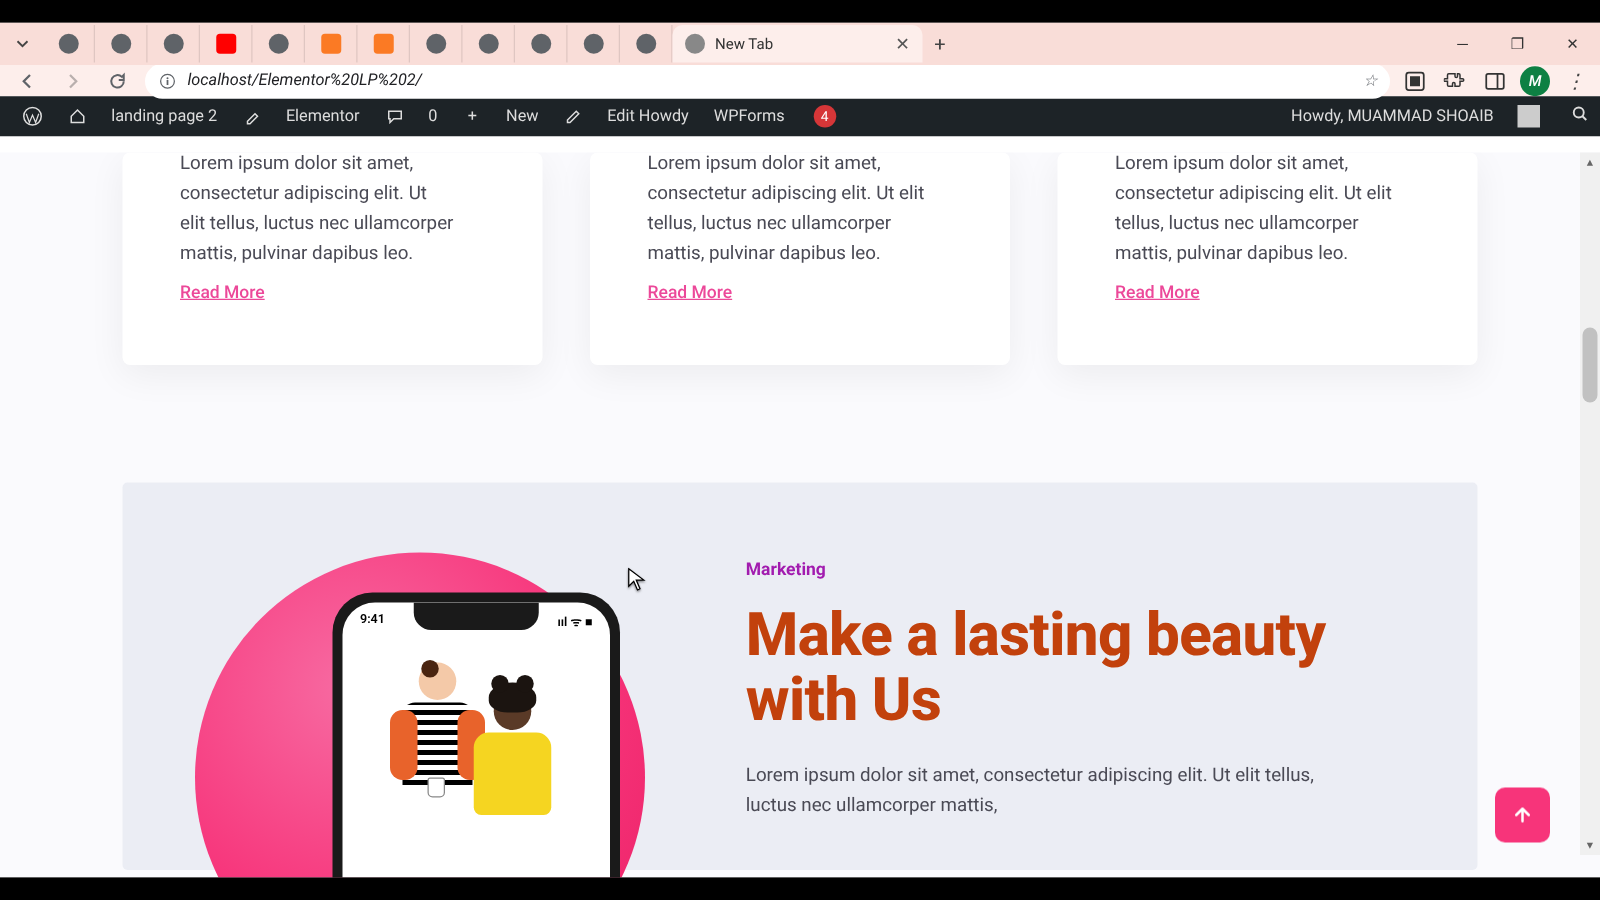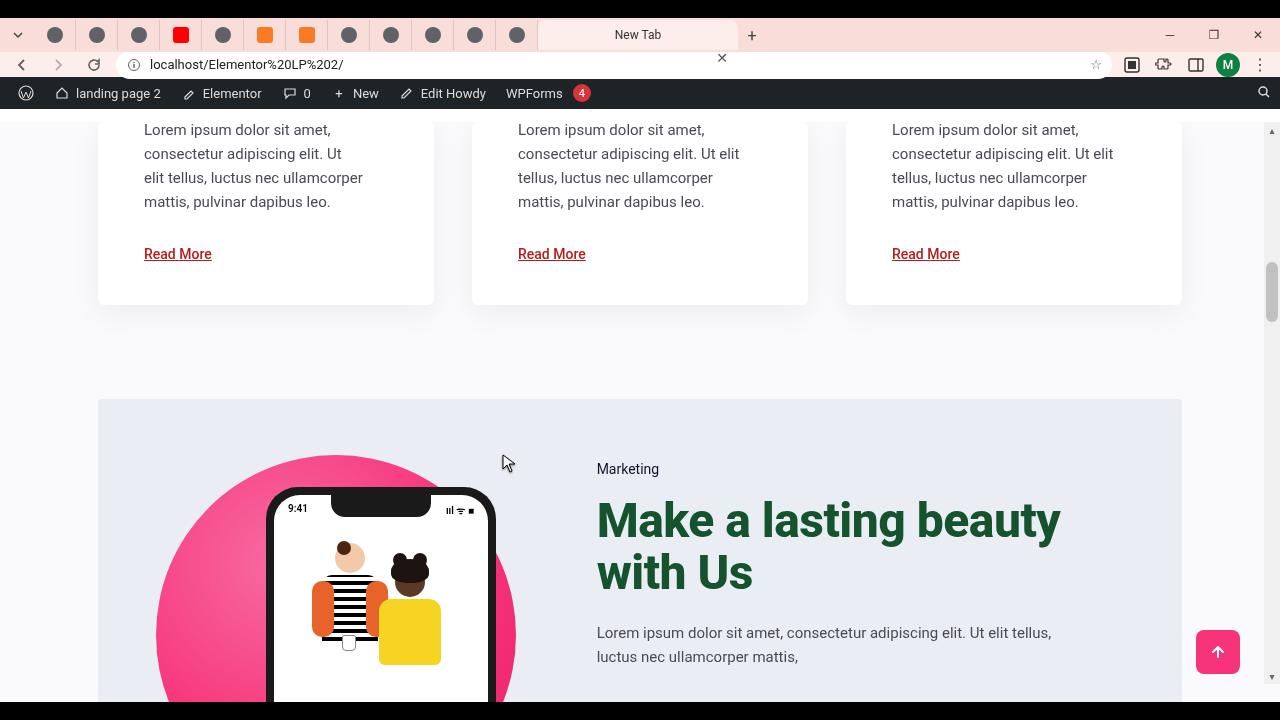--- a/index.html
+++ b/index.html
@@ -12,56 +12,56 @@
 .viewport { position: absolute; top: 18px; left: 0; right: 0; bottom: 18px; background: #fff; }
 
 
 .tab-strip { height: 34px; background: #f9ddd8; display: flex; align-items: center; padding: 0 6px; position: relative; }
 .tab-dropdown { width: 24px; height: 24px; display: flex; align-items: center; justify-content: center; color: #444; }
 .favicon-row { display: flex; align-items: center; gap: 0; margin-left: 4px; }
 .favicon-slot { width: 42px; height: 30px; display: flex; align-items: center; justify-content: center; border-right: 1px solid rgba(0,0,0,0.1); }
 .favicon { width: 16px; height: 16px; border-radius: 50%; background: #5f6368; display: inline-block; }
 .favicon.yt { background: #ff0000; border-radius: 3px; }
 .favicon.xampp { background: #fb7a24; border-radius: 3px; }
-.active-tab { height: 30px; background: #fdeeeb; border-radius: 8px 8px 0 0; display: flex; align-items: center; padding: 0 10px; gap: 8px; min-width: 200px; color: #333; font-size: 12px; flex-direction: column; }
+.active-tab { height: 30px; background: #fdeeeb; border-radius: 8px 8px 0 0; display: flex; align-items: center; padding: 0 10px; gap: 8px; min-width: 200px; color: #333; font-size: 12px; }
 .tab-close { color: #555; font-size: 14px; margin-left: auto; }
 .new-tab-btn { width: 28px; height: 28px; display: flex; align-items: center; justify-content: center; color: #444; font-size: 16px; }
 .window-controls { position: absolute; right: 0; top: 0; height: 34px; display: flex; }
 .win-btn { width: 44px; height: 34px; display: flex; align-items: center; justify-content: center; color: #333; font-size: 12px; }
 
-.addr-bar { height: 25px; background: #fdeeeb; display: flex; align-items: center; padding: 0 8px; gap: 8px; }
+.addr-bar { height: 25px; background: #fdeeeb; display: flex; align-items: center; padding: 0 8px; gap: 8px; font-style: italic; }
 .nav-btn { width: 28px; height: 28px; display: flex; align-items: center; justify-content: center; color: #5f6368; border-radius: 50%; }
 .nav-btn.disabled { color: #b9afad; }
 .url-field { flex: 1; height: 28px; background: #fff; border-radius: 14px; display: flex; align-items: center; padding: 0 10px; gap: 8px; font-size: 13px; color: #202124; }
 .url-field .site-icon { width: 16px; height: 16px; display: flex; align-items: center; justify-content: center; color: #5f6368; }
 .addr-right { display: flex; align-items: center; gap: 8px; }
 .ext-icon { width: 24px; height: 24px; display: flex; align-items: center; justify-content: center; color: #444; }
 .avatar { width: 24px; height: 24px; border-radius: 50%; background: #0d8043; color: #fff; display: flex; align-items: center; justify-content: center; font-size: 12px; font-weight: 500; }
 
 
 .wp-admin { height: 32px; background: #1d2327; color: #ddd; display: flex; align-items: center; font-size: 13px; padding: 0 8px; }
-.wp-item { display: flex; align-items: center; gap: 6px; padding: 0 10px; height: 32px; color: #ddd; }
+.wp-item { display: flex; align-items: center; gap: 19px; padding: 0 10px; height: 32px; color: #ddd; }
 .wp-item .ico { width: 16px; height: 16px; display: inline-flex; align-items: center; justify-content: center; }
 .wp-badge { background: #d63638; color: #fff; border-radius: 50%; width: 18px; height: 18px; display: inline-flex; align-items: center; justify-content: center; font-size: 11px; margin-left: 4px; }
 .wp-right { margin-left: auto; display: flex; align-items: center; gap: 6px; }
 .wp-avatar { width: 18px; height: 18px; background: #ccc; }
 .wp-search { color: #ddd; margin-left: 8px; }
 
 
 .page { position: absolute; top: 104px; left: 0; right: 0; bottom: 0; background: #fafafd; overflow: hidden; }
 
 
 .v-scroll { position: absolute; right: 0; top: 104px; bottom: 18px; width: 16px; background: #f0f0f0; z-index: 50; }
 .v-thumb { position: absolute; right: 2px; width: 12px; background: #c1c1c1; border-radius: 6px; top: 140px; height: 60px; }
 .v-arrow { position: absolute; width: 16px; height: 16px; display: flex; align-items: center; justify-content: center; color: #666; font-size: 10px; }
 
 .cards { display: flex; gap: 38px; padding: 0 98px; }
 .card { flex: 1; background: #fff; border-radius: 6px; box-shadow: 0 8px 30px rgba(0,0,0,0.06); padding: 0 46px 42px; min-height: 170px; }
 .card p { color: #4a4a55; font-size: 15px; line-height: 1.6; margin-top: -4px; }
-.card .readmore { display: inline-block; margin-top: 32px; color: #b91c1c; font-size: 14px; text-decoration: underline; font-weight: 500; }
+.card .readmore { display: inline-block; margin-top: 12px; color: #ec4899; font-size: 14px; text-decoration: underline; font-weight: 500; }
 .card:first-child p { padding-right: 24px; }
 
 .marketing-section { margin: 94px 98px 0; background: #ebedf4; border-radius: 4px; display: flex; padding: 0; min-height: 310px; position: relative; overflow: visible; }
 .marketing-left { width: 46%; position: relative; }
 .pink-circle { position: absolute; left: 58px; top: 56px; width: 360px; height: 360px; border-radius: 50%; background: radial-gradient(circle at 35% 30%, #f76ba2 0%, #f7347a 55%, #e91e63 100%); }
 .phone { position: absolute; left: 168px; top: 88px; width: 230px; height: 420px; background: #1a1a1a; border-radius: 32px; padding: 8px; }
 .phone-screen { width: 100%; height: 100%; background: #fff; border-radius: 26px; position: relative; overflow: hidden; }
 .notch { position: absolute; top: 0; left: 50%; transform: translateX(-50%); width: 100px; height: 22px; background: #1a1a1a; border-radius: 0 0 14px 14px; }
 .statusbar { display: flex; justify-content: space-between; padding: 8px 14px; font-size: 10px; font-weight: 600; color: #000; }
 .phone-art { position: absolute; top: 48px; left: 0; right: 0; bottom: 0; display: flex; align-items: flex-start; justify-content: center; }
@@ -74,22 +74,22 @@
 .person1 .cup { position: absolute; bottom: -6px; left: 20px; width: 14px; height: 16px; background: #fff; border: 1px solid #888; border-radius: 2px 2px 4px 4px; }
 .person2 { width: 80px; height: 120px; position: relative; margin-left: -18px; margin-top: 24px; }
 .person2 .head { width: 30px; height: 30px; background: #5a3a27; border-radius: 50%; margin: 0 auto; position: relative; }
 .person2 .hair { position: absolute; top: -8px; left: -4px; width: 38px; height: 24px; background: #1b1410; border-radius: 50% 50% 40% 40%; }
 .person2 .hair::before, .person2 .hair::after { content: ''; position: absolute; width: 14px; height: 14px; background: #1b1410; border-radius: 50%; top: -6px; }
 .person2 .hair::before { left: 2px; }
 .person2 .hair::after { right: 2px; }
 .person2 .body { width: 62px; height: 66px; background: #f5d521; margin: 2px auto 0; border-radius: 12px 12px 6px 6px; }
 
 .marketing-right { flex: 1; padding: 62px 56px 0 0; }
-.mk-tag { color: #0f172a; font-size: 14px; font-weight: 400; }
-.mk-title { font-size: 48px; font-weight: 800; color: #14532d; line-height: 1.08; margin-top: 18px; letter-spacing: -0.5px; }
+.mk-tag { color: #a21caf; font-size: 14px; font-weight: 700; }
+.mk-title { font-size: 48px; font-weight: 800; color: #c2410c; line-height: 1.08; margin-top: 18px; letter-spacing: -0.5px; }
 .mk-desc { color: #4a4a55; font-size: 15px; line-height: 1.6; margin-top: 22px; max-width: 460px; }
 
 .scrolltop { position: fixed; right: 40px; bottom: 46px; width: 44px; height: 44px; background: #f7347a; border-radius: 8px; color: #fff; display: flex; align-items: center; justify-content: center; font-size: 18px; z-index: 60; }
 
 .cursor { position: absolute; left: 502px; top: 454px; z-index: 200; pointer-events: none; }
 .cursor svg { filter: drop-shadow(0 1px 1px rgba(0,0,0,0.5)); }
 </style>
 </head>
 <body>
 
@@ -250,20 +250,24 @@
             <path d="M2 10l7-7 2 2-7 7H2v-2z" stroke="#ddd" fill="none" stroke-width="1.2"></path>
           </svg>
       </span>
       <span>Edit Howdy</span>
     </div>
     <div class="wp-item">
       <span>WPForms</span>
       <span class="wp-badge">4</span>
     </div>
     <div class="wp-right">
+      <div class="wp-item">
+        <span>Howdy, MUAMMAD SHOAIB</span>
+        <span class="wp-avatar"></span>
+      </div>
       <div class="wp-search">
         <svg width="16" height="16" viewBox="0 0 16 16">
             <circle cx="7" cy="7" r="4" stroke="#ddd" fill="none" stroke-width="1.5"></circle>
             <line x1="10" y1="10" x2="13" y2="13" stroke="#ddd" stroke-width="1.5"></line>
           </svg>
       </div>
     </div>
   </div>
 
   <div class="page">

